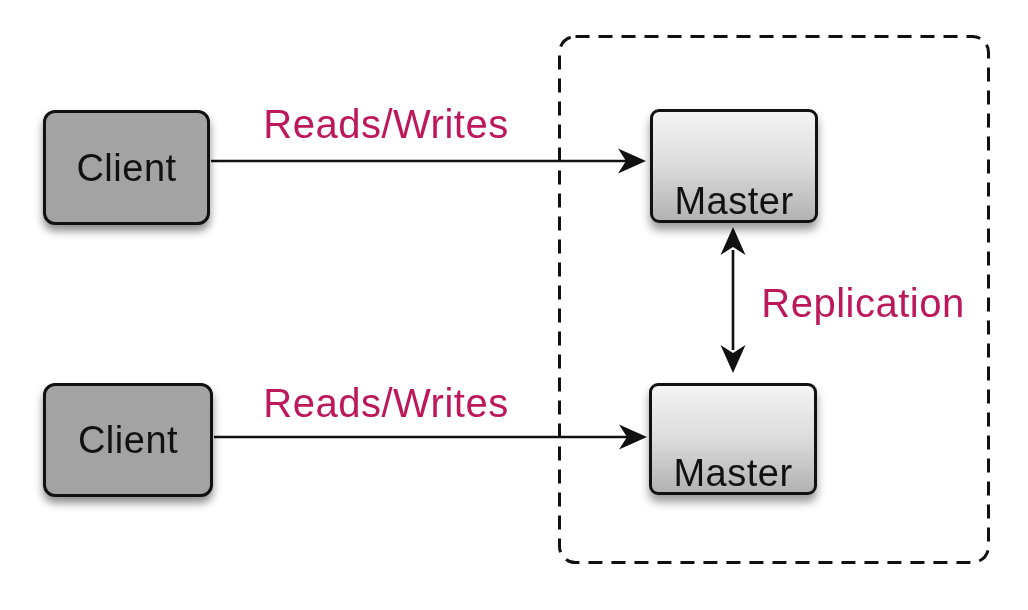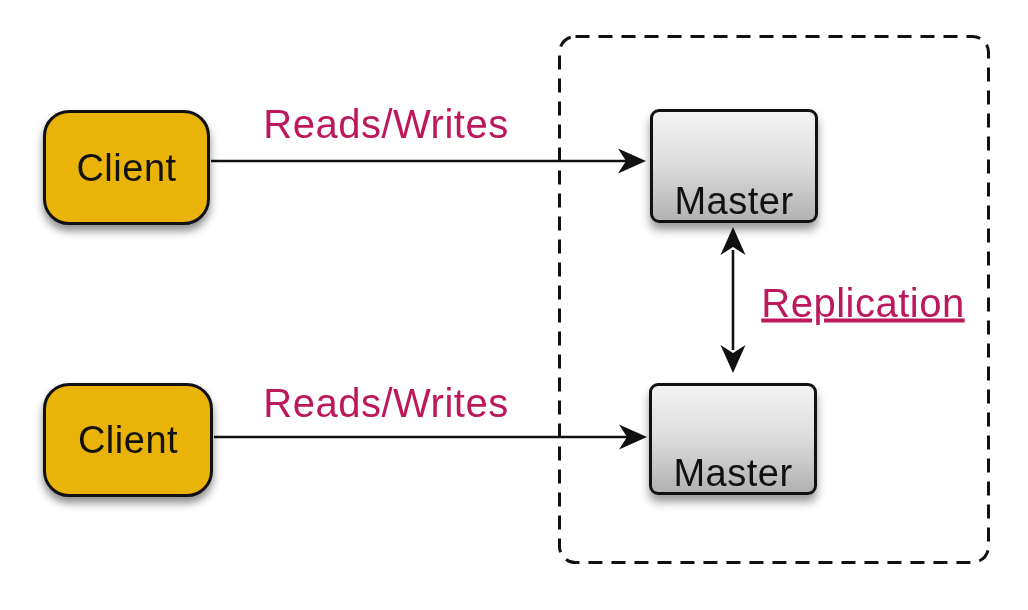--- a/index.html
+++ b/index.html
@@ -28,22 +28,22 @@
     display: flex;
     align-items: center;
     justify-content: center;
     color: #111111;
     font-size: 38px;
     line-height: 1;
     letter-spacing: 0.5px;
   }
   .client-node {
     border: 3.5px solid #111111;
-    border-radius: 26px;
-    background: #eab308;
+    border-radius: 12px;
+    background: #a3a3a3;
     box-shadow: 0 6px 9px rgba(0,0,0,0.45);
   }
   .master-node {
     border: 3.5px solid #111111;
     border-radius: 9px;
     background: linear-gradient(180deg, #f3f3f3 0%, #dddddd 48%, #b2b2b2 100%);
     box-shadow: 0 7px 10px rgba(0,0,0,0.40);
     align-items: flex-end;
   }
   .client-top    { left: 43px;  top: 110px; width: 167px; height: 115px; }
@@ -53,21 +53,21 @@
   .edge-label {
     position: absolute;
     transform: translate(-50%, -50%);
     font-size: 40px;
     color: #be185d;
     white-space: nowrap;
     letter-spacing: 0.5px;
   }
   .label-rw-top    { left: 386px; top: 124px; }
   .label-rw-bottom { left: 386px; top: 403px; }
-  .label-replication { left: 863px; top: 303px; text-decoration: underline; }
+  .label-replication { left: 863px; top: 303px; }
 </style>
 </head>
 <body>
 
 <div class="canvas">
 
   <svg class="svg-layer" viewBox="0 0 1028 610" aria-hidden="true">
 
     <rect x="559.5" y="36.5" width="429" height="526" rx="16" ry="16" fill="none" stroke="#111111" stroke-width="3" stroke-dasharray="14 9"></rect>
 

